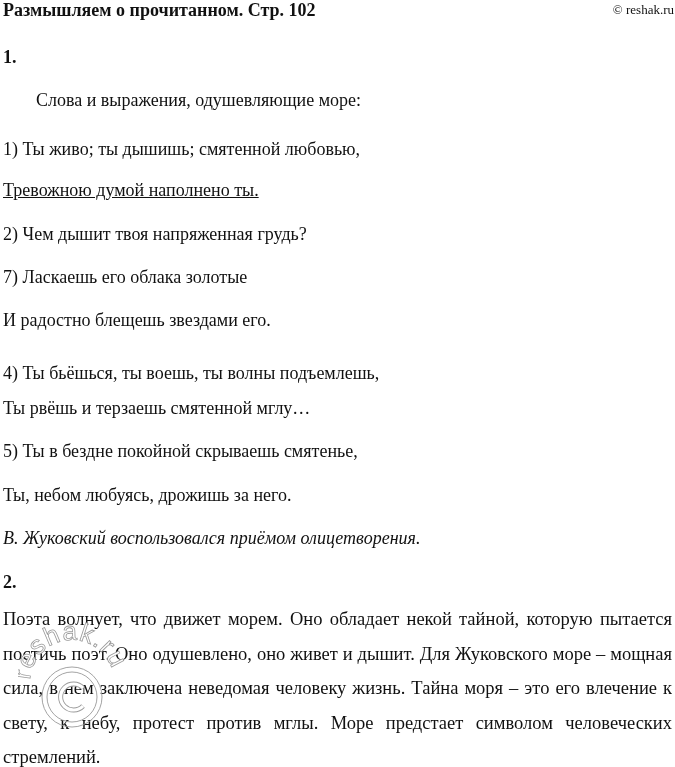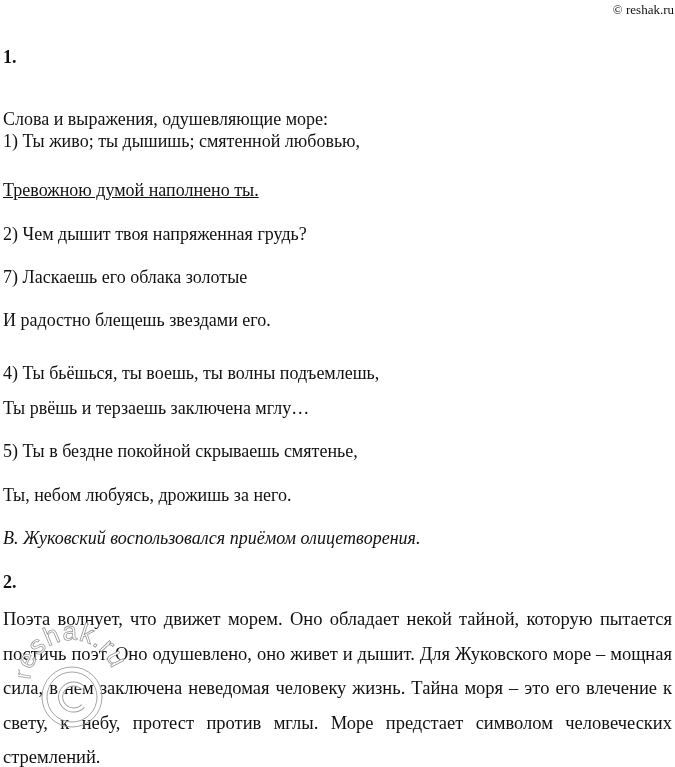--- a/index.html
+++ b/index.html
@@ -63,33 +63,34 @@
       top: 612px;
       width: 110px;
       height: 130px;
       pointer-events: none;
     }
   </style>
 </head>
 <body>
 
 <div class="header">
+  <div class="header-title">Размышляем о прочитанном. Стр. 102</div>
   <div class="header-site">© reshak.ru</div>
 </div>
 
 <div class="line bold" style="top:46px;">1.</div>
-<div class="line" style="top:108px;">Слова и выражения, одушевляющие море:</div>
+<div class="line" style="top:89px;margin-left:33px;">Слова и выражения, одушевляющие море:</div>
 
-<div class="line" style="top:130px;">1) Ты живо; ты дышишь; смятенной любовью,</div>
+<div class="line" style="top:138px;">1) Ты живо; ты дышишь; смятенной любовью,</div>
 <div class="line" style="top:179px;text-decoration:underline;">Тревожною думой наполнено ты.</div>
 <div class="line" style="top:223px;text-align:center;">2) Чем дышит твоя напряженная грудь?</div>
 <div class="line" style="top:266px;">7) Ласкаешь его облака золотые</div>
 <div class="line" style="top:309px;">И радостно блещешь звездами его.</div>
 <div class="line" style="top:362px;">4) Ты бьёшься, ты воешь, ты волны подъемлешь,</div>
-<div class="line" style="top:397px;">Ты рвёшь и терзаешь заключена мглу…</div>
+<div class="line" style="top:397px;">Ты рвёшь и терзаешь смятенной мглу…</div>
 <div class="line" style="top:440px;">5) Ты в бездне покойной скрываешь смятенье,</div>
 <div class="line" style="top:484px;">Ты, небом любуясь, дрожишь за него.</div>
 
 <div class="line italic" style="top:527px;">В. Жуковский воспользовался приёмом олицетворения.</div>
 
 <div class="line bold" style="top:571px;">2.</div>
 
 <div class="para">Поэта волнует, что движет морем. Оно обладает некой тайной, которую пытается постичь поэт. Оно одушевлено, оно живет и дышит. Для Жуковского море – мощная сила, в нем заключена неведомая человеку жизнь. Тайна моря – это его влечение к свету, к небу, протест против мглы. Море предстает символом человеческих стремлений.</div>
 
 <svg class="watermark" viewBox="0 0 110 130" xmlns="http://www.w3.org/2000/svg">

